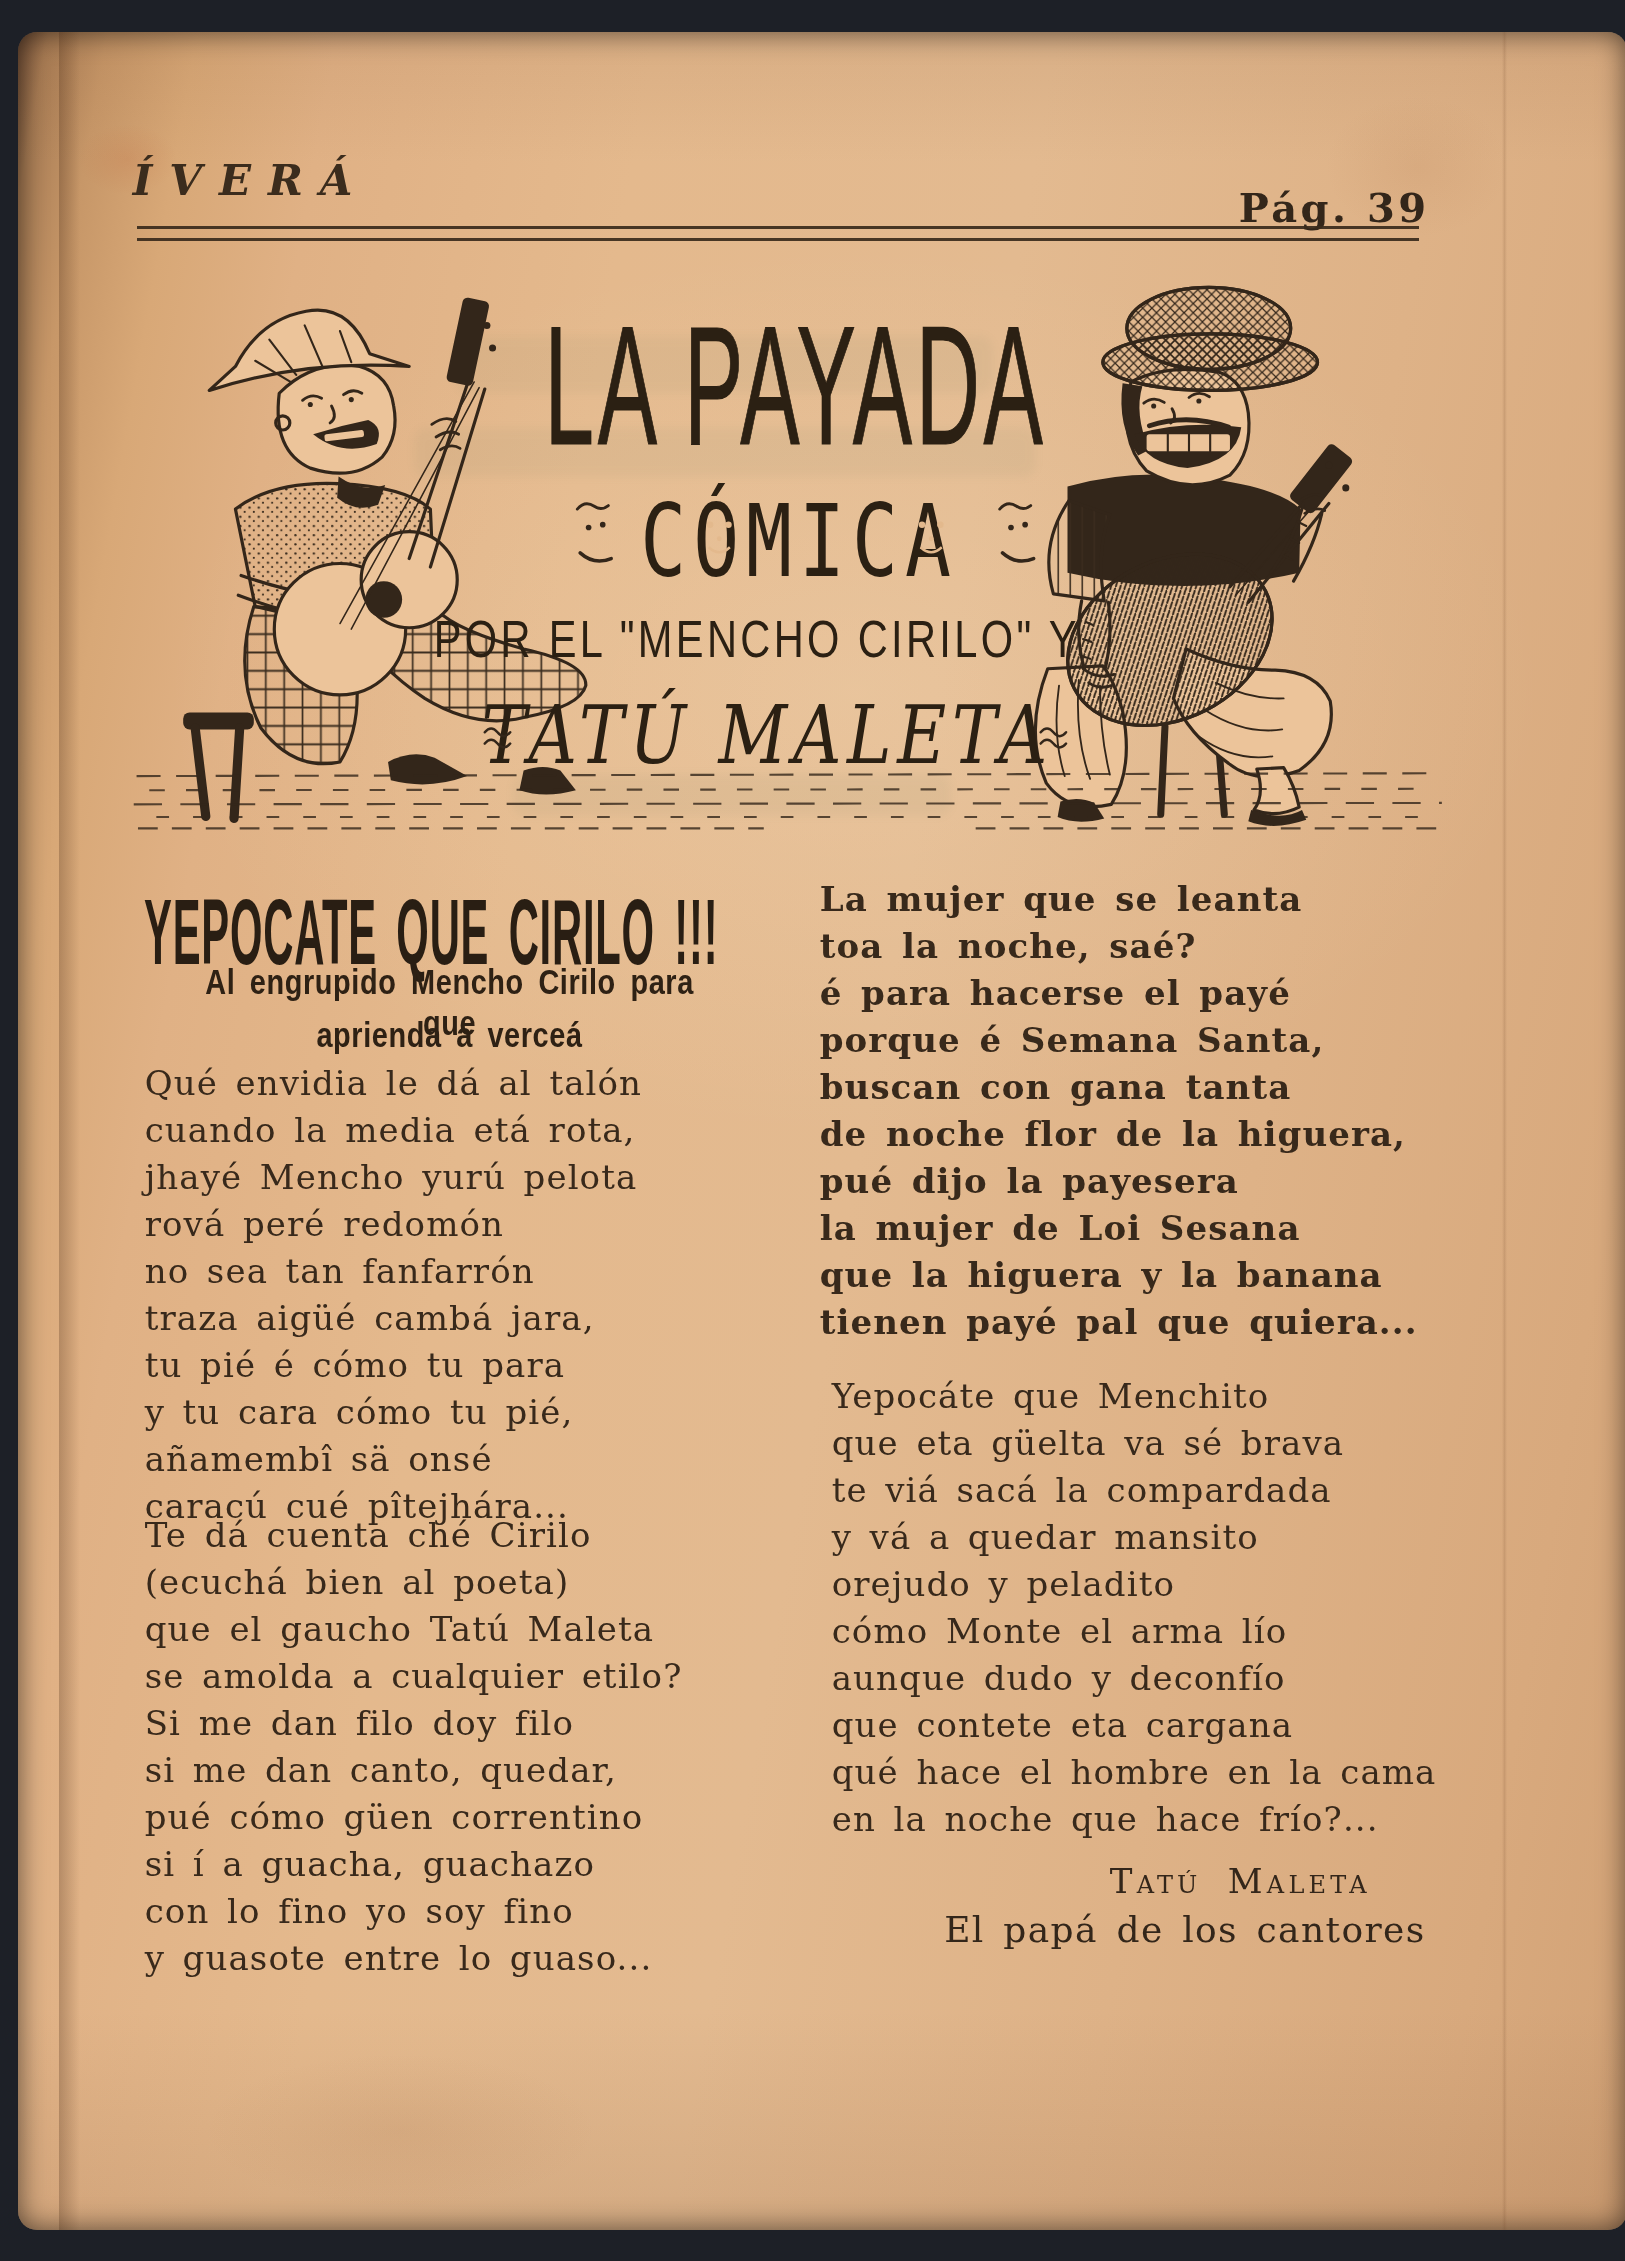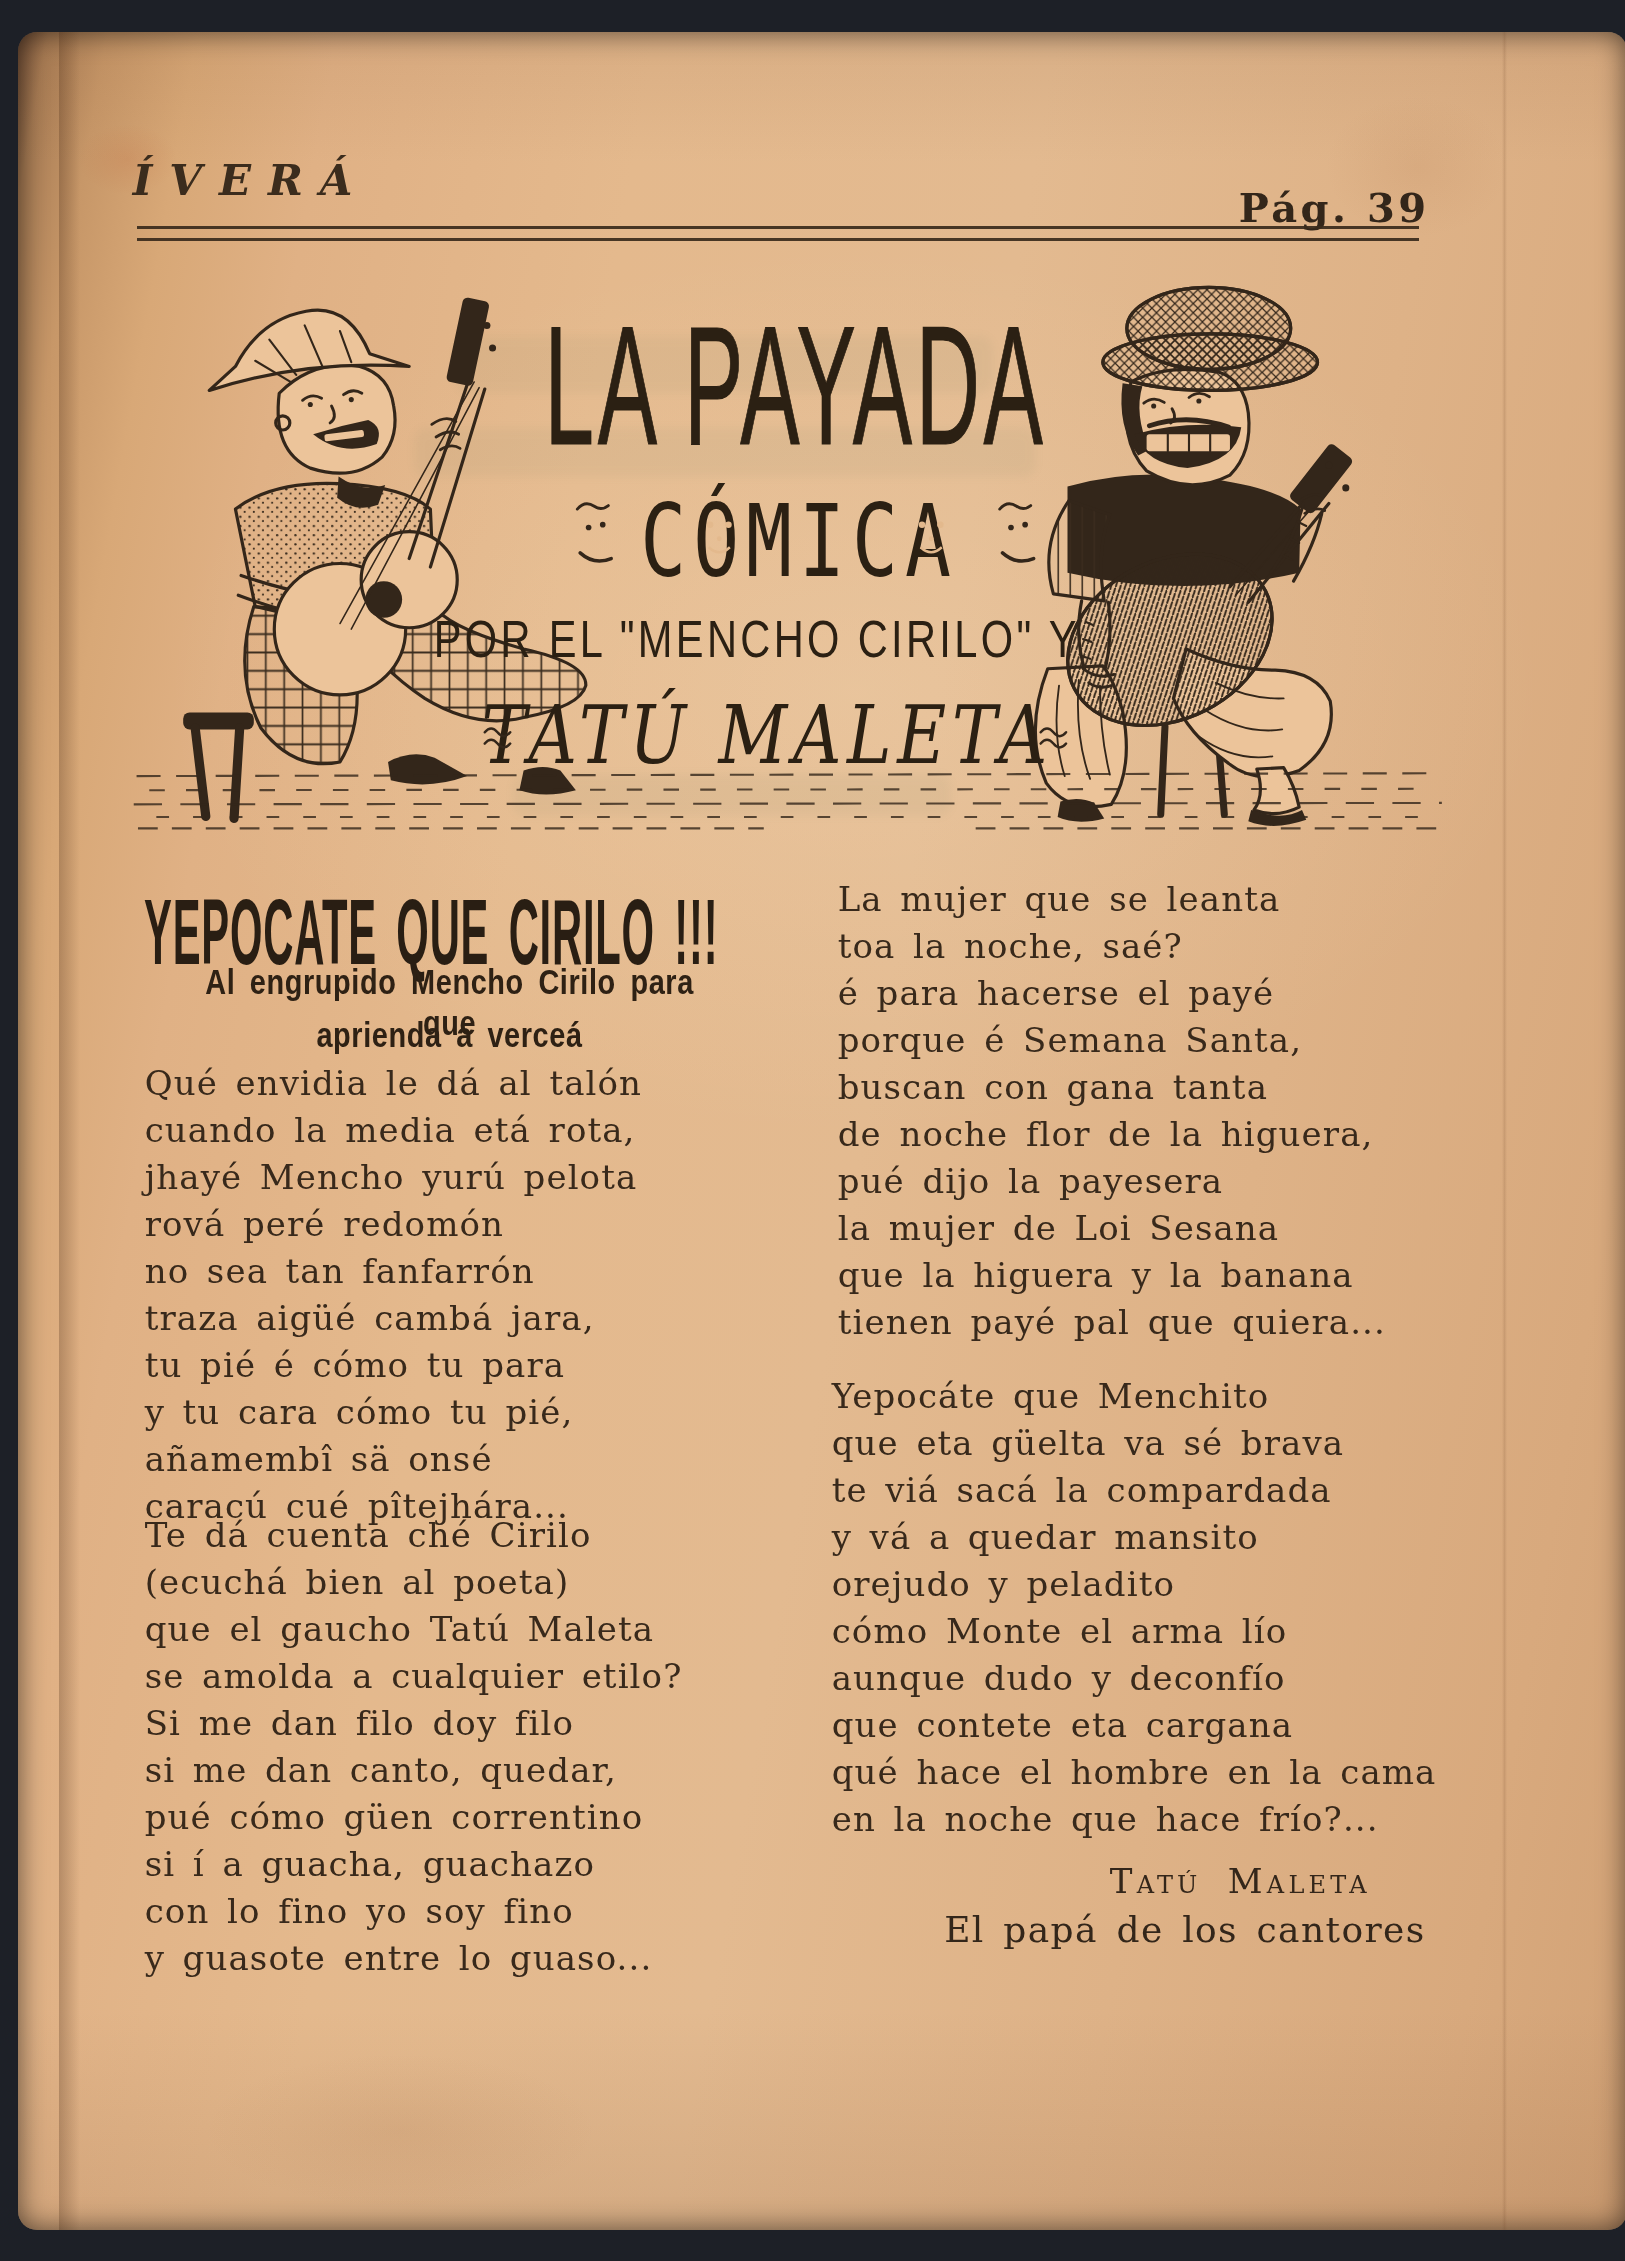--- a/index.html
+++ b/index.html
@@ -43,21 +43,21 @@
       transform:scale(0.55,1.22);transform-origin:left top;letter-spacing:1.4px;word-spacing:12.7px;}
   .dedication{position:absolute;left:126px;width:611px;text-align:center;
       font-family:"Liberation Sans",sans-serif;font-weight:700;font-size:34px;color:#2e2114;
       transform:scale(0.85,1.05);transform-origin:center top;letter-spacing:0.7px;word-spacing:7px;}
   #dedication-1{top:929px;}
   #dedication-2{top:982px;}
   .stanza{position:absolute;font-size:34px;line-height:47px;color:#38291b;
       letter-spacing:1.1px;word-spacing:5.7px;white-space:nowrap;}
   #stanza-l1{left:127px;top:1028px;}
   #stanza-l2{left:127px;top:1480px;}
-  #stanza-r1{left:820px;top:844px;}
+  #stanza-r1{left:802px;top:844px;font-weight:bold;}
   #stanza-r2{left:768px;top:1341px;margin-left:46px;}
   #signature{position:absolute;left:786px;top:1829px;width:632px;text-align:right;color:#33261a;}
   #signature-name{font-variant:small-caps;font-size:34px;letter-spacing:4.2px;word-spacing:11.3px;
       padding-right:65px;}
   #signature-tagline{font-size:36px;letter-spacing:1.4px;word-spacing:5.7px;
       padding-right:10px;margin-top:8px;}
 </style>
 </head>
 <body>
 

